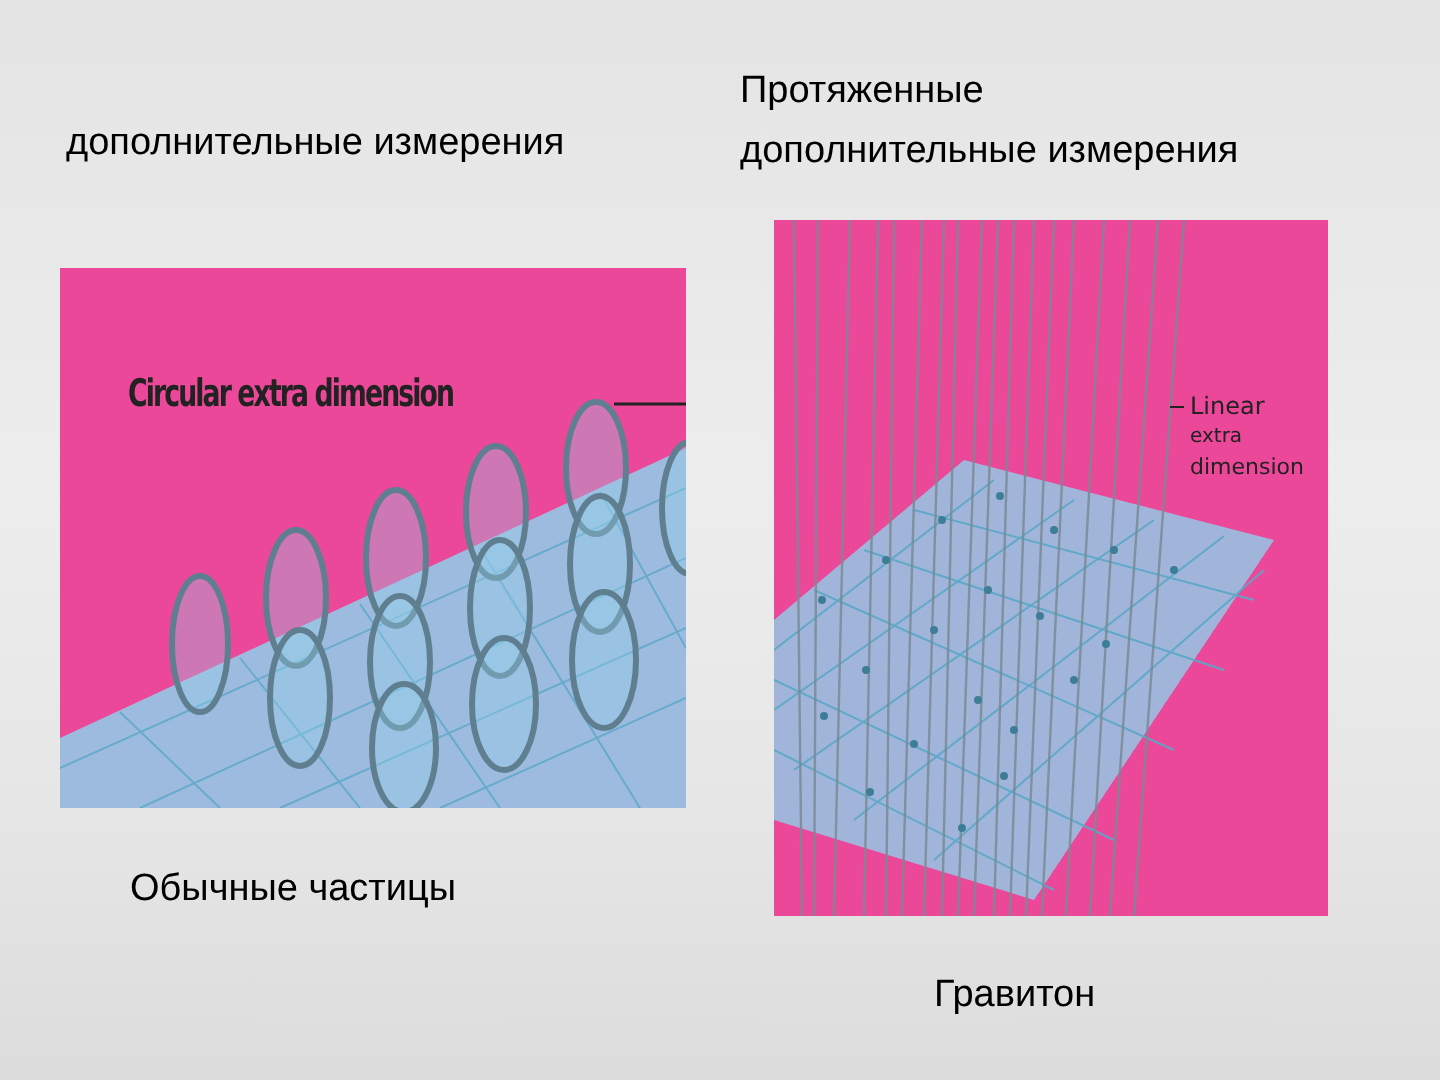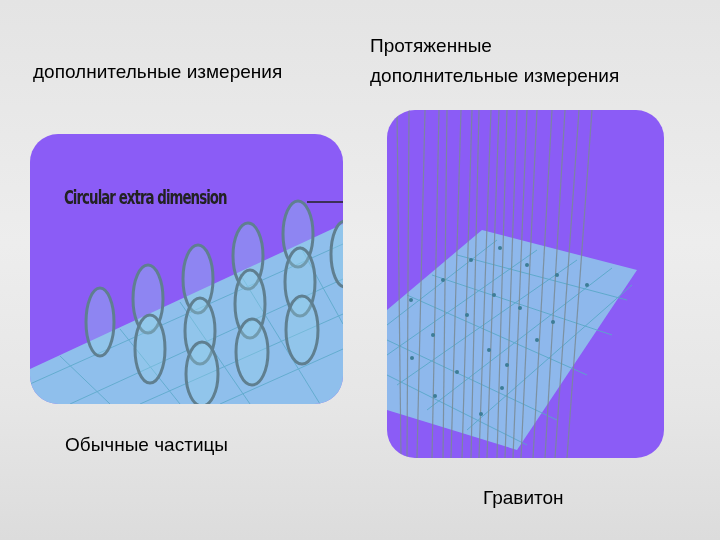--- a/index.html
+++ b/index.html
@@ -4,21 +4,21 @@
   <style>
     html, body { margin: 0; padding: 0; }
     body {
       width: 720px; height: 540px; position: relative; overflow: hidden;
       background: linear-gradient(180deg, #e4e4e4 0%, #ededed 45%, #e6e6e6 75%, #dcdcdc 100%);
       font-family: "Liberation Sans", sans-serif;
       color: #000;
     }
     .label { position: absolute; font-size: 19px; line-height: 30px; white-space: nowrap; }
     .label span { display: block; }
-    .panel { position: absolute; background: #8b5cf6; overflow: hidden; border-radius: 28px; }
+    .panel { position: absolute; background: #ec4899; overflow: hidden; }
     svg { display: block; }
   </style>
 </head>
 <body>
 
 <div class="label" style="left:33px; top:57px;">
   <span>дополнительные измерения</span>
 </div>
 
 <div class="label" style="left:370px; top:31px;">
@@ -117,16 +117,22 @@
       <circle cx="25" cy="248" r="2"></circle>
         <circle cx="70" cy="262" r="2"></circle>
         <circle cx="102" cy="240" r="2"></circle>
       <circle cx="120" cy="255" r="2"></circle>
         <circle cx="150" cy="230" r="2"></circle>
         <circle cx="48" cy="286" r="2"></circle>
       <circle cx="94" cy="304" r="2"></circle>
         <circle cx="115" cy="278" r="2"></circle>
     </g>
   </svg>
+  <div style="position:absolute; left:208px; top:86px; font-family:'DejaVu Sans','Liberation Sans',sans-serif; font-size:11px; line-height:15px; color:#222;">
+    <div style="position:absolute; left:-10px; top:7px; width:7px; height:1px; background:#222;"></div>
+    <div style="font-size:12px;">Linear</div>
+    <div style="font-size:10px;">extra</div>
+    <div style="font-size:11px;">dimension</div>
+  </div>
 </div>
 
 <div class="label" style="left:65px; top:430px;text-align:right;">Обычные частицы</div>
-<div class="label" style="left:467px; top:483px;margin-left:16px;">Гравитон</div>
+<div class="label" style="left:467px; top:483px;">Гравитон</div>
 
 </body></html>

